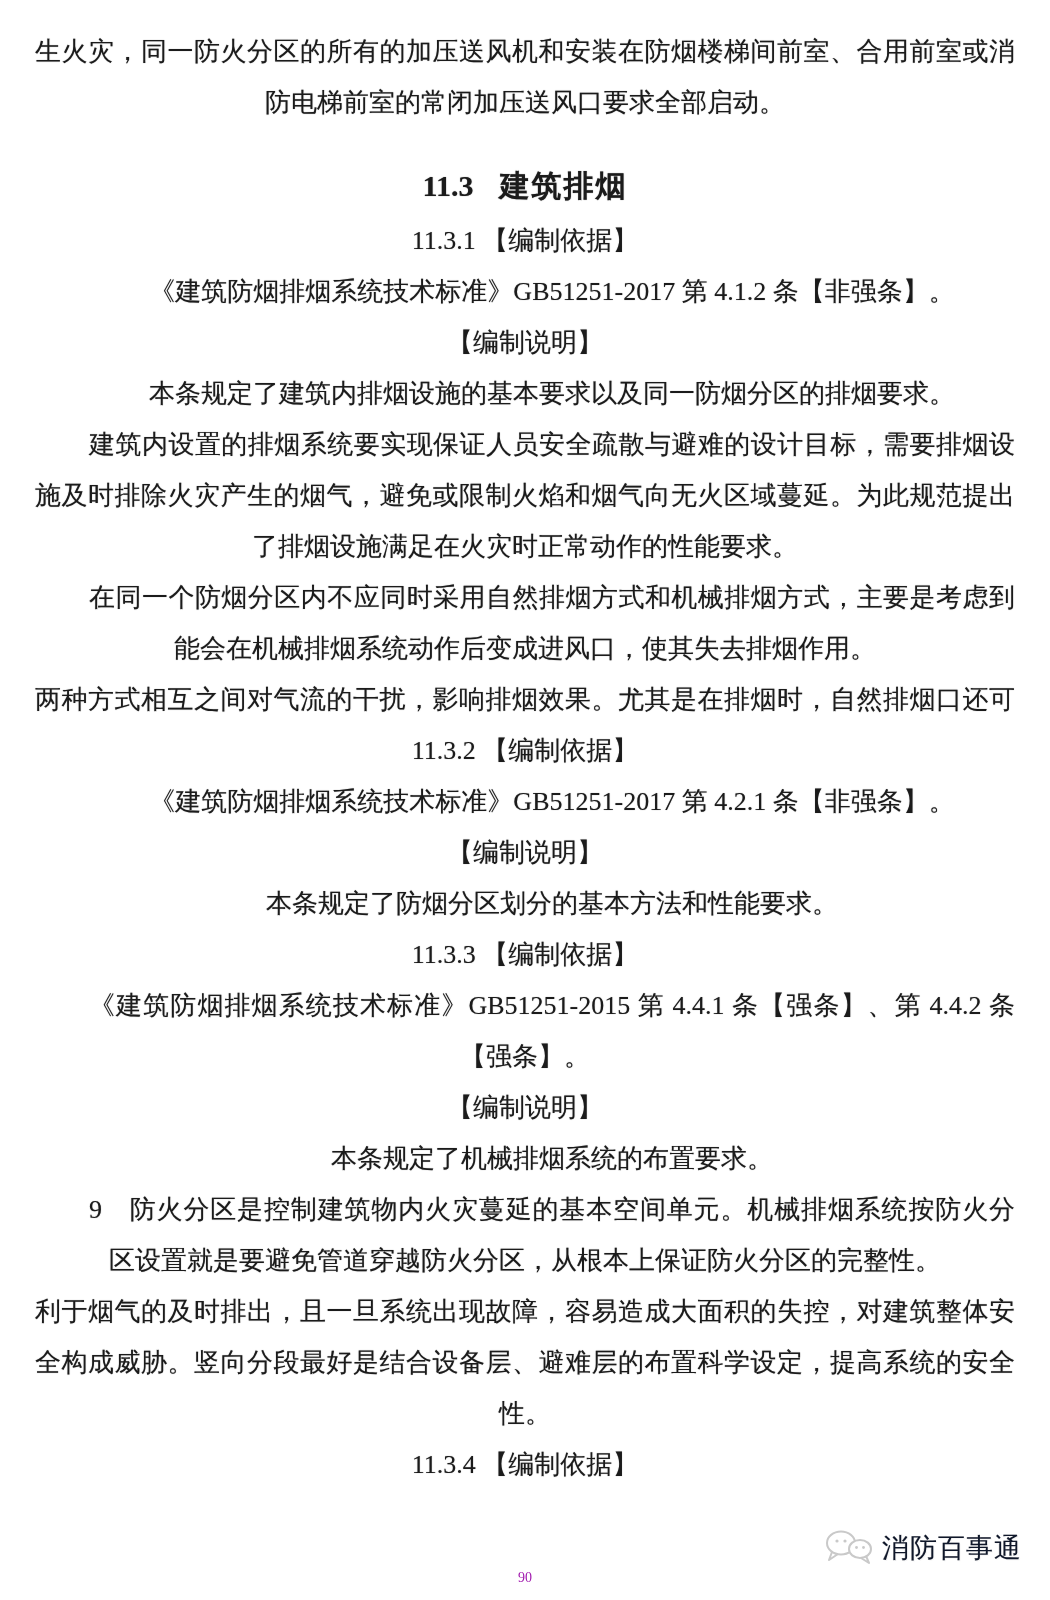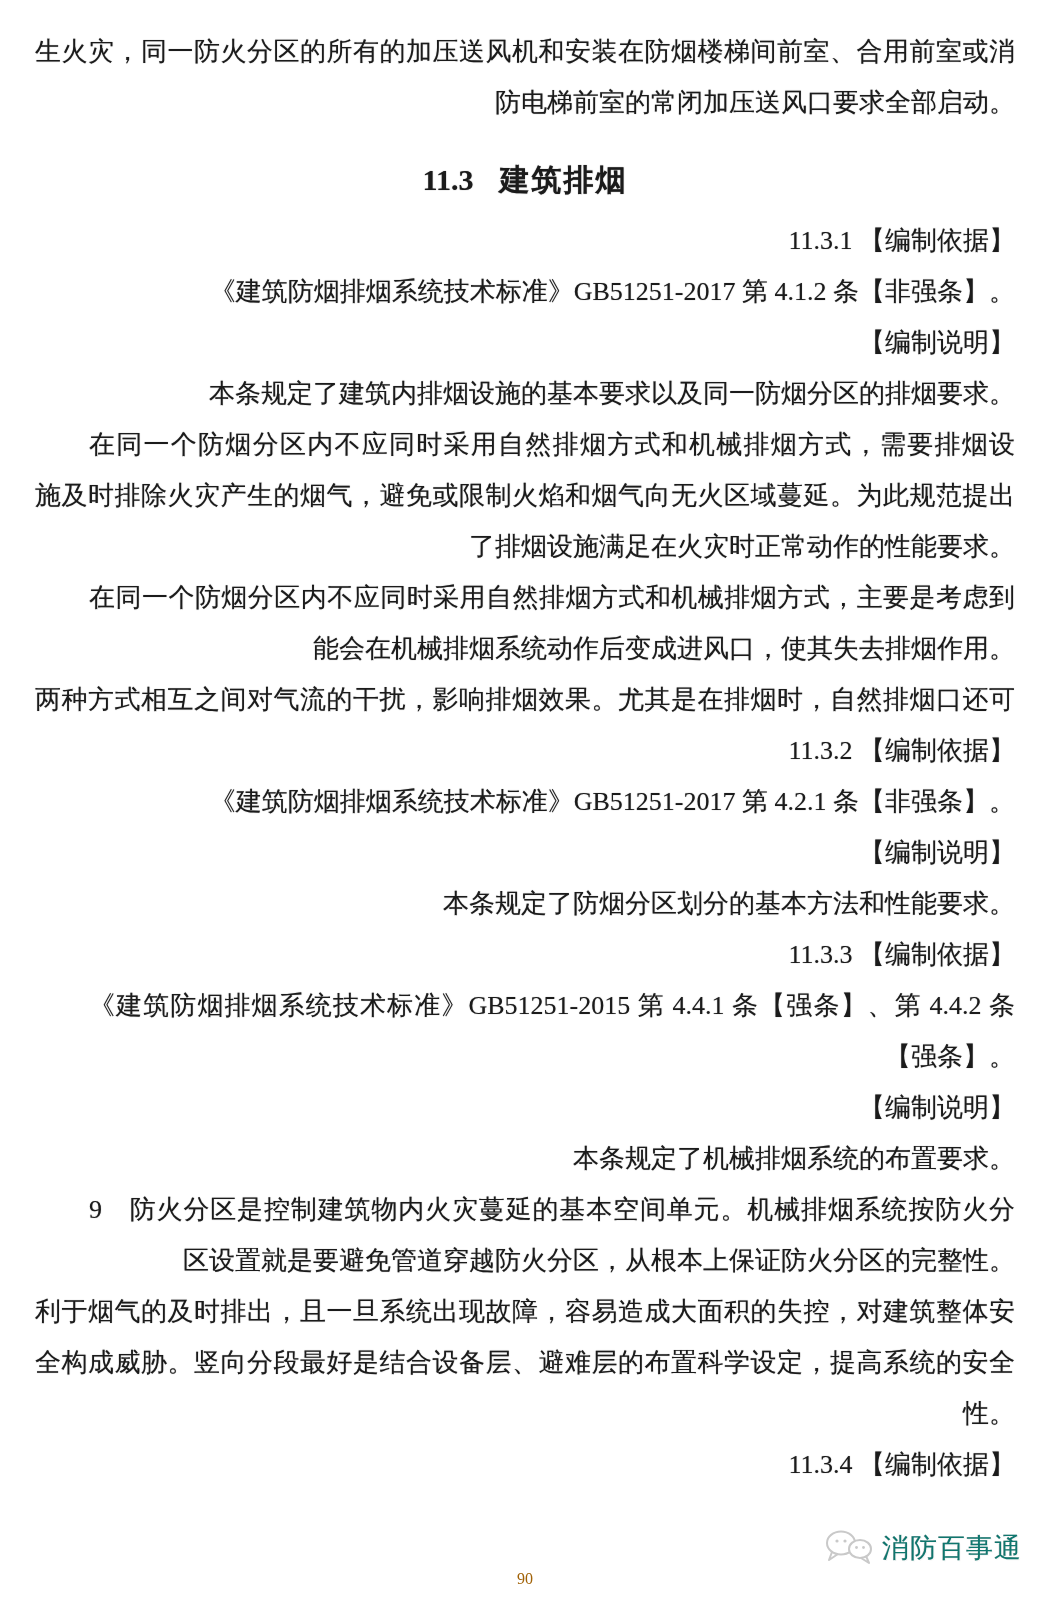--- a/index.html
+++ b/index.html
@@ -19,33 +19,33 @@
   .doc {
     position: absolute;
     left: 35px;
     right: 35px;
     top: 26px;
   }
   .line {
     font-size: 26px;
     line-height: 51px;
     height: 51px;
-    text-align: right;
+    text-align: center;
     text-shadow: 0 0 1px rgba(0,0,0,0.45);
     white-space: normal;
   }
   .line.indent { padding-left: 54px; }
   .line.fill {
     text-align: justify;
     text-align-last: justify;
   }
   .section-heading {
     margin: 26px 0 10px 0;
     height: 51px;
-    line-height: 51px;
+    line-height: 63px;
     text-align: center;
     font-weight: bold;
     font-size: 30px;
     text-shadow: 0 0 1px rgba(0,0,0,0.6);
   }
   .section-heading .num {
     font-family: "Liberation Serif", "DejaVu Serif", serif;
     margin-right: 26px;
   }
   .section-heading .ttl {
@@ -58,31 +58,31 @@
     right: 28px;
     display: flex;
     align-items: center;
     gap: 6px;
     color: #c9c9c9;
   }
   .watermark .wm-label {
     font-family: "DejaVu Sans", "Liberation Sans", sans-serif;
     font-size: 27px;
     letter-spacing: 1px;
-    color: #0f766e;
+    color: #0f172a;
     text-shadow: 1px 1px 0 #f6f6f6, -0.5px -0.5px 0 #bdbdbd;
   }
   .page-number {
     position: absolute;
     top: 1570px;
     left: 0;
     width: 100%;
     text-align: center;
-    font-size: 16px;
-    color: #a16207;
+    font-size: 14px;
+    color: #a21caf;
     font-family: "Liberation Serif", "DejaVu Serif", serif;
   }
 </style>
 </head>
 <body>
 
 <div class="page">
 
   <div class="doc">
 
@@ -93,21 +93,21 @@
 
     <div class="section-heading">
       <span class="num">11.3</span><span class="ttl">建筑排烟</span>
     </div>
 
     <div id="lines-main">
         <div class="line">11.3.1 【编制依据】</div>
         <div class="line indent">《建筑防烟排烟系统技术标准》GB51251-2017 第 4.1.2 条【非强条】。</div>
         <div class="line">【编制说明】</div>
         <div class="line indent">本条规定了建筑内排烟设施的基本要求以及同一防烟分区的排烟要求。</div>
-        <div class="line indent fill">在同一个防烟分区内不应同时采用自然排烟方式和机械排烟方式，需要排烟设</div>
+        <div class="line indent fill">建筑内设置的排烟系统要实现保证人员安全疏散与避难的设计目标，需要排烟设</div>
         <div class="line fill">施及时排除火灾产生的烟气，避免或限制火焰和烟气向无火区域蔓延。为此规范提出</div>
         <div class="line">了排烟设施满足在火灾时正常动作的性能要求。</div>
         <div class="line indent fill">在同一个防烟分区内不应同时采用自然排烟方式和机械排烟方式，主要是考虑到</div>
         <div class="line">能会在机械排烟系统动作后变成进风口，使其失去排烟作用。</div>
         <div class="line fill">两种方式相互之间对气流的干扰，影响排烟效果。尤其是在排烟时，自然排烟口还可</div>
         <div class="line">11.3.2 【编制依据】</div>
         <div class="line indent">《建筑防烟排烟系统技术标准》GB51251-2017 第 4.2.1 条【非强条】。</div>
         <div class="line">【编制说明】</div>
         <div class="line indent">本条规定了防烟分区划分的基本方法和性能要求。</div>
         <div class="line">11.3.3 【编制依据】</div>

